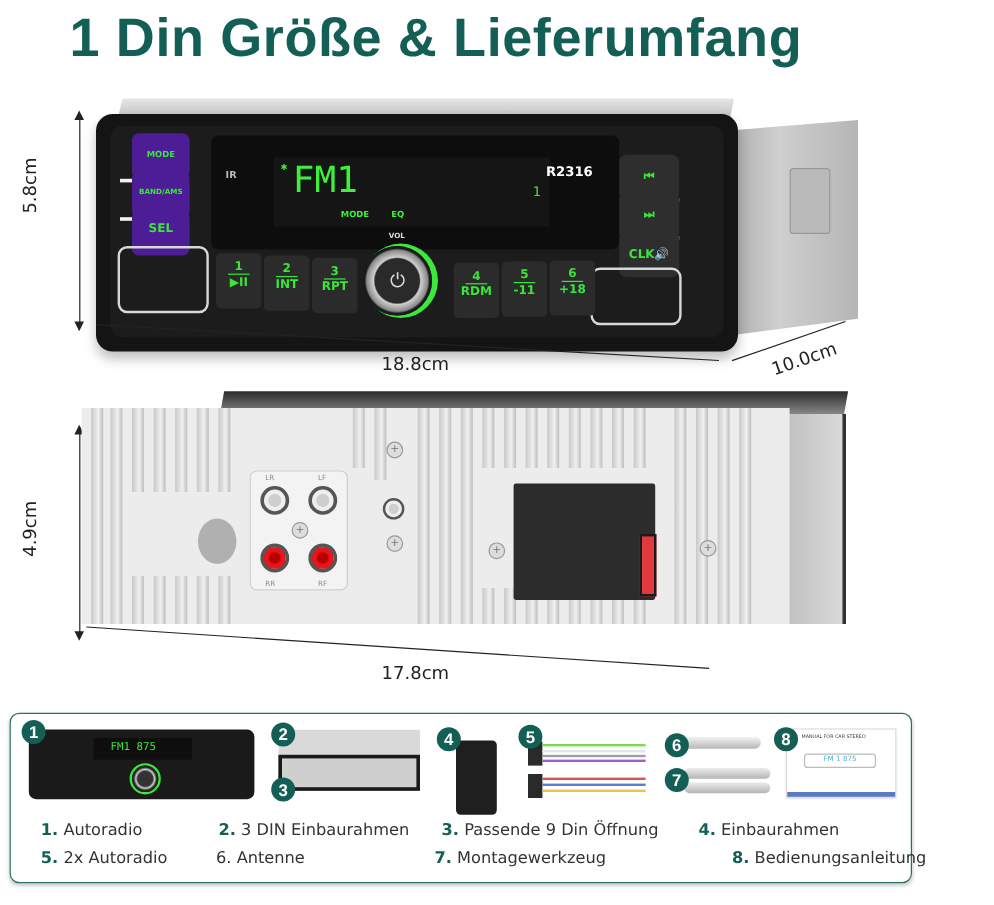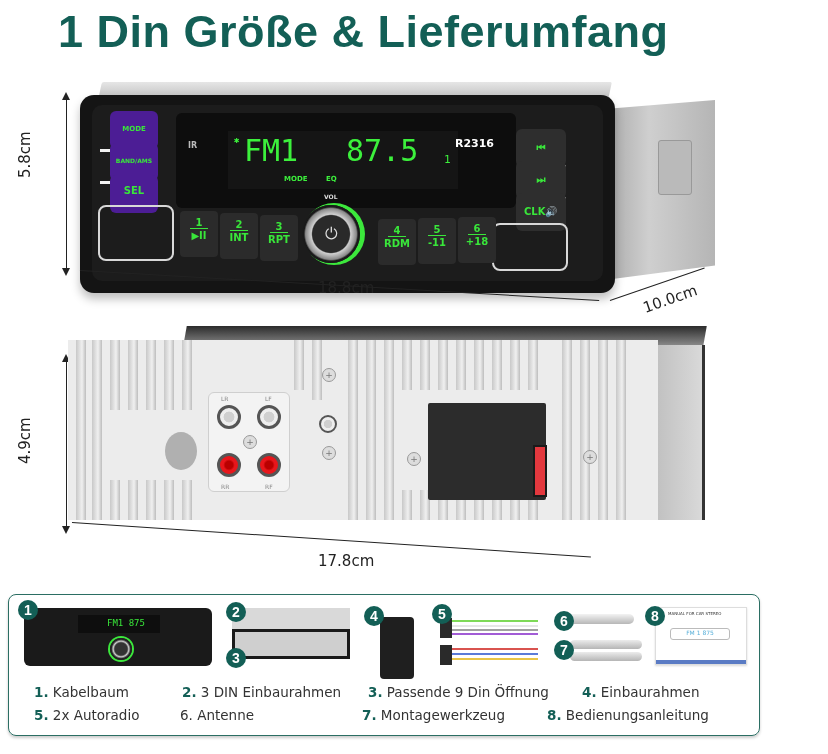--- a/index.html
+++ b/index.html
@@ -45,21 +45,21 @@
   .rca-lbl { position: absolute; font-size: 6px; color: #888; }
   .screw { position: absolute; width: 14px; height: 14px; border-radius: 50%; background: #ddd; border: 1px solid #999; font-size: 9px; line-height: 12px; text-align: center; color: #777; }
   .hole { position: absolute; left: 165px; top: 432px; width: 32px; height: 38px; border-radius: 50%; background: #b0b0b0; }
   .iso { position: absolute; left: 428px; top: 403px; width: 118px; height: 97px; background: #2c2c2c; border-radius: 2px; }
   .fuse { position: absolute; left: 533px; top: 445px; width: 14px; height: 52px; background: #e3383e; border: 2px solid #1a1a1a; }
 
   
   .package { position: absolute; left: 8px; top: 594px; width: 752px; height: 142px; border: 1.5px solid #2b6e63; border-radius: 8px; box-shadow: 0 2px 3px rgba(0,0,0,0.2); }
   .badge { position: absolute; width: 20px; height: 20px; border-radius: 50%; background: #135f56; color: #fff; font-weight: bold; font-size: 14px; text-align: center; line-height: 20px; font-family: "Liberation Sans", sans-serif; }
   .mini-radio { position: absolute; left: 24px; top: 608px; width: 188px; height: 58px; background: #1a1a1a; border-radius: 6px; }
-  .mini-lcd { position: absolute; left: 54px; top: 7px; width: 82px; height: 18px; background: #0e0e0e; color: #39e63a; font-family: "DejaVu Sans Mono", monospace; font-size: 9px; padding: 3px 0 0 14px; text-align: center; }
+  .mini-lcd { position: absolute; left: 54px; top: 7px; width: 82px; height: 18px; background: #0e0e0e; color: #39e63a; font-family: "DejaVu Sans Mono", monospace; font-size: 9px; padding: 3px 0 0 14px; }
   .mini-knob { position: absolute; left: 86px; top: 30px; width: 22px; height: 22px; border-radius: 50%; background: radial-gradient(circle,#333 40%,#ccc 50%,#222 62%); box-shadow: 0 0 0 2px #3ce83c; }
   .frame { position: absolute; left: 232px; top: 608px; width: 118px; height: 48px; background: #d9d9d9; clip-path: polygon(0 0,100% 0,100% 100%,0 100%); }
   .frame-black { position: absolute; left: 232px; top: 629px; width: 118px; height: 30px; border: 3px solid #1a1a1a; background: #cfcfcf; }
   .remote { position: absolute; left: 380px; top: 617px; width: 34px; height: 62px; background: #1f1f1f; border-radius: 4px; }
   .wire { position: absolute; height: 2px; }
   .plug { position: absolute; width: 12px; height: 20px; background: #2a2a2a; }
   .antenna { position: absolute; left: 568px; top: 614px; width: 66px; height: 10px; background: linear-gradient(#f3f3f3,#b7b7b7); border-radius: 5px; }
   .tool { position: absolute; width: 72px; height: 9px; background: linear-gradient(#ececec,#b5b5b5); border-radius: 5px; }
   .manual { position: absolute; left: 655px; top: 607px; width: 92px; height: 58px; background: #fff; border: 1px solid #ddd; box-shadow: 0 1px 2px rgba(0,0,0,0.15); }
   .manual-bar { position: absolute; left: 0; right: 0; bottom: 0; height: 4px; background: #5a7bc4; }
@@ -90,21 +90,20 @@
       <div class="white-strip" style="left:8px;top:44px;width:22px;"></div>
       <div class="lbtn" style="top:38px;font-size:6px;"><span>BAND/AMS</span></div>
       <div class="white-strip" style="left:8px;top:76px;width:22px;"></div>
       <div class="lbtn" style="top:70px;font-size:10px;padding-top:10px;"><span>SEL</span></div>
 
       <div class="display">
         <span class="ir">IR</span>
         <div class="lcd">
           <span class="lcd-text" style="left:6px;top:4px;font-size:9px;">✱</span>
           <span class="lcd-text" style="left:16px;top:2px;font-size:30px;">FM1</span>
-          <span class="lcd-text" style="left:118px;top:2px;font-size:30px;">87.5</span>
           <span class="lcd-text" style="left:216px;top:22px;font-size:11px;">1</span>
           <span class="lcd-text" style="left:56px;top:44px;font-size:7px;font-weight:bold;font-family:'DejaVu Sans',sans-serif;">MODE</span>
           <span class="lcd-text" style="left:98px;top:44px;font-size:7px;font-weight:bold;font-family:'DejaVu Sans',sans-serif;">EQ</span>
         </div>
         <span class="model">R2316</span>
       </div>
 
       <div class="rbtn" style="top:24px;"><span>⏮</span></div>
       <div class="white-strip" style="left:448px;top:60px;width:26px;"></div>
       <div class="rbtn" style="top:56px;"><span>⏭</span></div>
@@ -122,21 +121,21 @@
       <div class="knob"></div>
       <span class="power">⏻</span>
 
       <div class="numbtn" style="left:286px;top:114px;"><span class="n">4</span><span>RDM</span></div>
       <div class="numbtn" style="left:326px;top:113px;"><span class="n">5</span><span>-11</span></div>
       <div class="numbtn" style="left:366px;top:112px;"><span class="n">6</span><span>+18</span></div>
     </div>
   </div>
 
   <div class="hline" style="left:80px;top:270px;width:520px;transform:rotate(3.3deg);"></div>
-  <div class="dim" style="left:318px;top:279px;">18.8cm</div>
+  <div class="dim" style="left:318px;top:294px;">18.8cm</div>
   <div class="hline" style="left:610px;top:300px;width:100px;transform:rotate(-19deg);"></div>
   <div class="dim" style="left:642px;top:290px;transform:rotate(-19deg);">10.0cm</div>
 </div>
 
 <div>
   <div class="vline" style="left:66px;top:356px;height:176px;"></div>
   <div class="arr-up" style="left:62px;top:354px;"></div>
   <div class="arr-down" style="left:62px;top:526px;"></div>
   <div class="dim" style="left:16px;top:464px;transform:rotate(-90deg);transform-origin:left top;">4.9cm</div>
 
@@ -241,20 +240,20 @@
 <div class="tool" style="left:570px;top:652px;"></div>
 <div class="badge" style="left:554px;top:640px;">7</div>
 
 <div class="manual">
   <span class="manual-title">MANUAL FOR CAR STEREO</span>
   <div class="manual-lcd">FM 1  875</div>
   <div class="manual-bar"></div>
 </div>
 <div class="badge" style="left:645px;top:606px;">8</div>
 
-<div class="legend-row" style="left:34px;top:684px;"><span class="num">1.</span> <span>Kabelbaum</span></div>
+<div class="legend-row" style="left:34px;top:684px;"><span class="num">1.</span> <span>Autoradio</span></div>
 <div class="legend-row" style="left:182px;top:684px;"><span class="num">2.</span> <span>3 DIN Einbaurahmen</span></div>
 <div class="legend-row" style="left:368px;top:684px;"><span class="num">3.</span> <span>Passende 9 Din Öffnung</span></div>
 <div class="legend-row" style="left:582px;top:684px;"><span class="num">4.</span> <span>Einbaurahmen</span></div>
 <div class="legend-row" style="left:34px;top:707px;"><span class="num">5.</span> <span>2x Autoradio</span></div>
 <div class="legend-row" style="left:180px;top:707px;"><span class="num" style="color:#333;font-weight:normal;">6.</span> <span>Antenne</span></div>
 <div class="legend-row" style="left:362px;top:707px;"><span class="num">7.</span> <span>Montagewerkzeug</span></div>
-<div class="legend-row" style="left:547px;top:707px;"><span class="num">8.</span> <span>Bedienungsanleitung</span></div>
+<div class="legend-row" style="left:610px;top:707px;"><span class="num">8.</span> <span>Bedienungsanleitung</span></div>
 
 </body></html>

